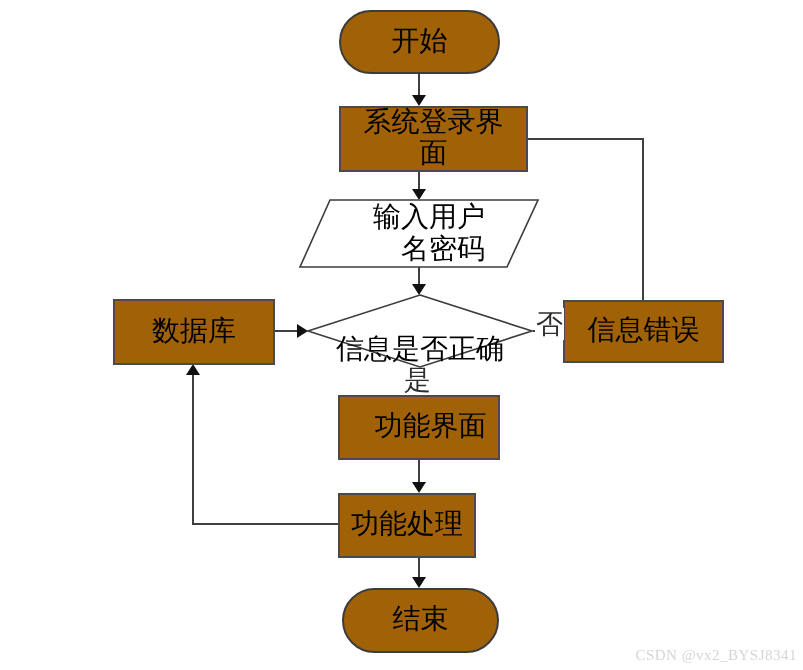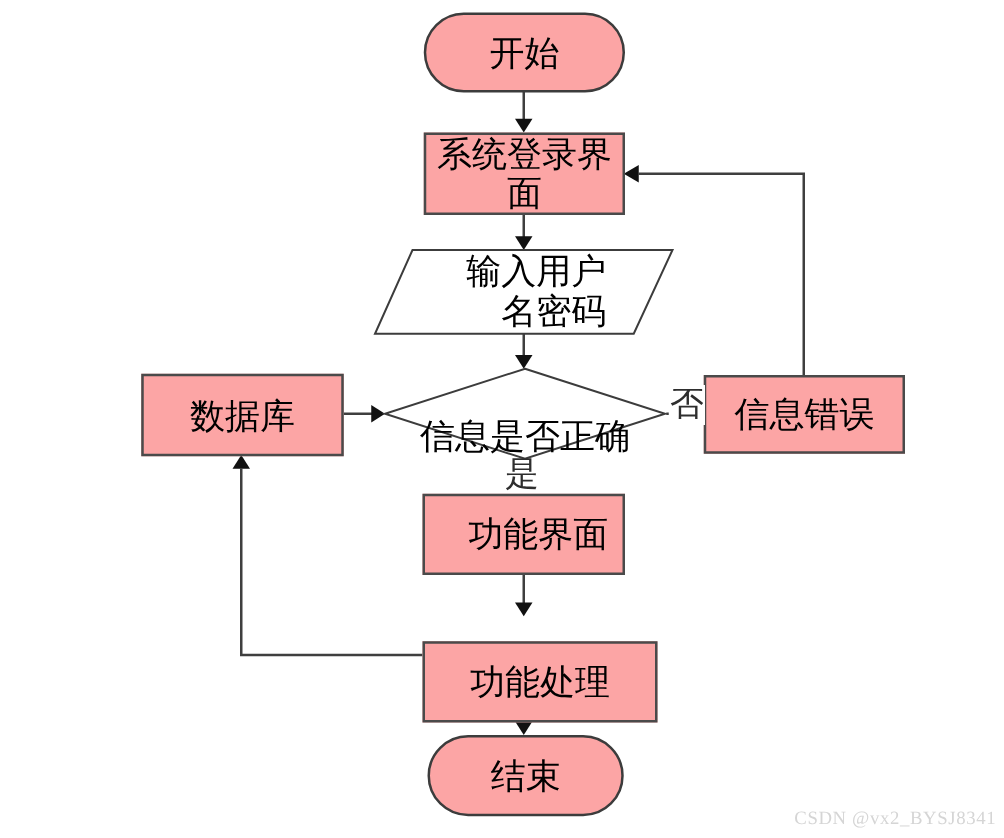--- a/index.html
+++ b/index.html
@@ -17,38 +17,39 @@
     z-index: 1;
   }
   .edge-line { stroke: #3f3f3f; stroke-width: 2; fill: none; }
   .edge-arrowhead { fill: #111111; stroke: none; }
   .shape { fill: #ffffff; stroke: #3c3c3c; stroke-width: 1.6; }
 
   .node {
     position: absolute;
     box-sizing: border-box;
     border: 2px solid #4a4a4a;
-    background: #fca5a5;
+    background: #a16207;
     display: flex;
     align-items: center;
     justify-content: center;
     text-align: center;
     font-size: 28px;
     line-height: 31px;
     color: #000000;
     z-index: 2;
+    font-family: Liberation Mono, monospace;
   }
   .terminator { border-radius: 33px; border-color: #3c3c3c; }
 
   #node-start            { left: 339px; top: 10px;  width: 161px; height: 64px; }
-  #node-login            { left: 339px; top: 106px; width: 161px; height: 66px; justify-content: center; }
+  #node-login            { left: 339px; top: 106px; width: 189px; height: 66px; justify-content: center; }
   #node-database         { left: 113px; top: 299px; width: 162px; height: 66px; }
   #node-error            { left: 563px; top: 300px; width: 161px; height: 63px; }
   #node-function-screen  { left: 338px; top: 395px; width: 162px; height: 65px; padding-left: 23px; }
-  #node-function-process { left: 338px; top: 493px; width: 188px; height: 65px; margin-top: 20px; }
+  #node-function-process { left: 338px; top: 493px; width: 138px; height: 65px; }
   #node-end              { left: 342px; top: 588px; width: 157px; height: 65px; }
 
   .node-label { display: inline-block; max-width: 157px; }
 
   .overlay-label {
     position: absolute;
     z-index: 3;
     text-align: center;
     font-size: 28px;
     line-height: 32px;

